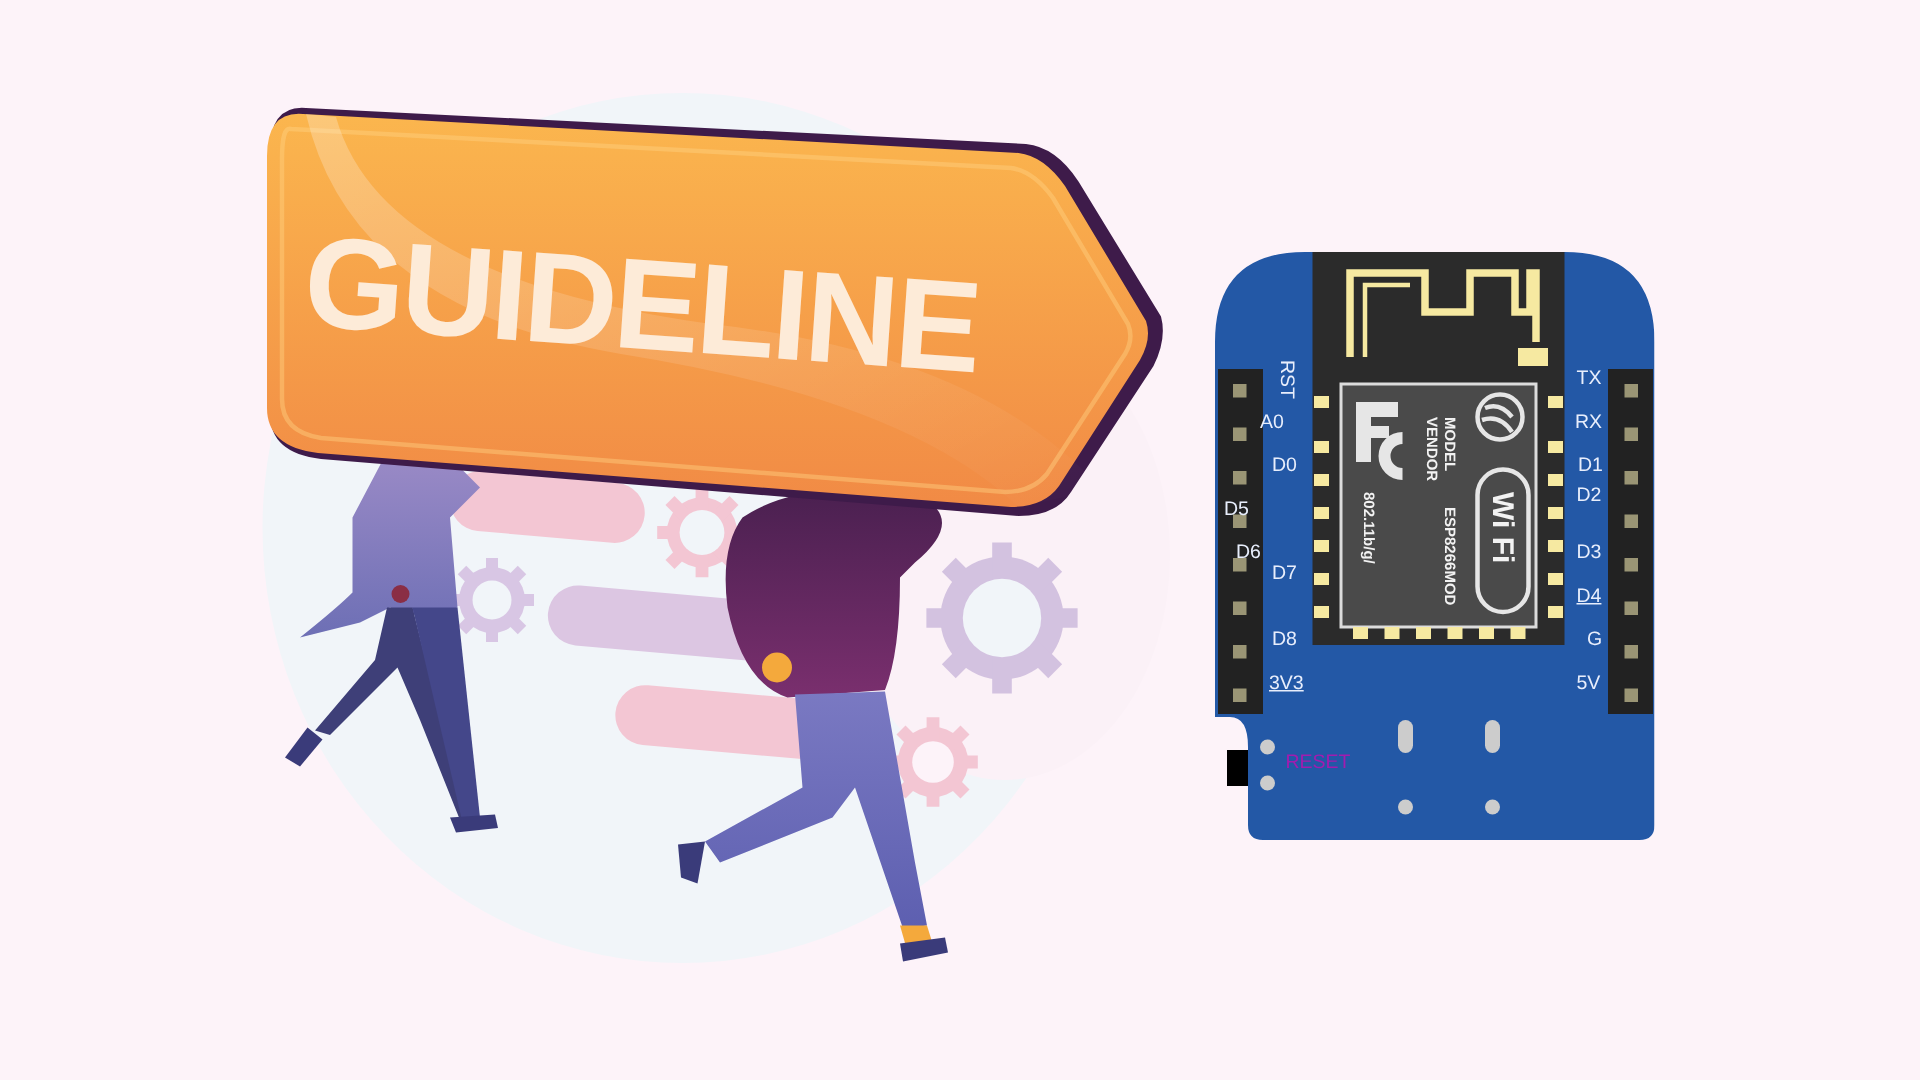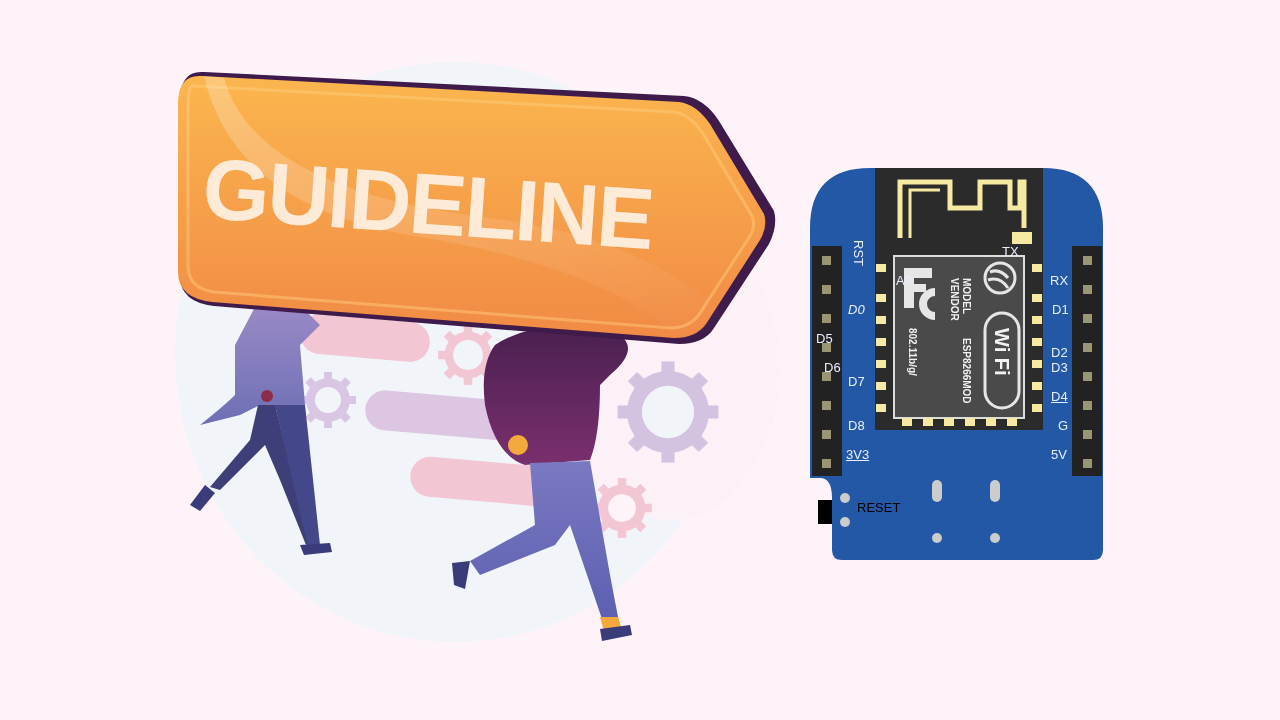--- a/index.html
+++ b/index.html
@@ -6,21 +6,21 @@
   body { width:1280px; height:720px; background:#fdf3f9; position:relative; overflow:hidden; font-family:"Liberation Sans", sans-serif; }
   .abs { position:absolute; }
   .bg-circle { left:175px; top:62px; width:560px; height:580px; border-radius:50%; background:#f1f5f9; }
   .bg-circle2 { left:560px; top:220px; width:220px; height:300px; border-radius:50%; background:#fbf1f7; }
   .pill { border-radius:30px; height:40px; transform:rotate(5deg); }
   .sign-text { position:absolute; left:208px; top:118px; width:470px; height:160px; transform:rotate(4deg); transform-origin:left top; font-weight:bold; font-size:86px; letter-spacing:-2px; color:#fdebd8; text-align:left; line-height:140px; font-family:"Liberation Sans", sans-serif; }
   
   .board { position:absolute; left:810px; top:168px; width:293px; height:392px; }
   .pin-label { position:absolute; color:#e8eefc; font-size:13px; }
   .chip-text { fill:#f2f2f2; font-family:"Liberation Sans", sans-serif; font-weight:bold; }
-  .reset-label { position:absolute; left:857px; top:500px; color:#000000; font-size:13px; }
+  .reset-label { position:absolute; left:857px; top:500px; color:#a21caf; font-size:13px; }
 </style>
 </head>
 <body>
 
 <div class="abs bg-circle"></div>
 <div class="abs bg-circle2"></div>
 
 <div class="abs pill" style="left:300px;top:318px;width:130px;background:#f3c6d3;"></div>
 <div class="abs pill" style="left:365px;top:396px;width:170px;background:#dcc6e2;"></div>
 <div class="abs pill" style="left:410px;top:462px;width:160px;background:#f3c6d3;"></div>
@@ -213,30 +213,30 @@
     <circle cx="35" cy="354" r="5" fill="#ccc"></circle>
 
     <rect x="122" y="312" width="10" height="22" rx="5" fill="#ccc"></rect>
     <rect x="180" y="312" width="10" height="22" rx="5" fill="#ccc"></rect>
     <circle cx="127" cy="370" r="5" fill="#ccc"></circle>
     <circle cx="185" cy="370" r="5" fill="#ccc"></circle>
   </svg>
 </div>
 
 <div class="pin-label" style="left:848px;top:240px;transform:rotate(90deg);transform-origin:left top;left:866px;">RST</div>
-<div class="pin-label" style="left:896px;top:273px;">A0</div>
-<div class="pin-label" style="left:848px;top:302px;font-style:italic;">D0</div>
+<div class="pin-label" style="left:840px;top:273px;">A0</div>
+<div class="pin-label" style="left:848px;top:302px;">D0</div>
 <div class="pin-label" style="left:816px;top:331px;">D5</div>
 <div class="pin-label" style="left:824px;top:360px;">D6</div>
 <div class="pin-label" style="left:848px;top:374px;">D7</div>
 <div class="pin-label" style="left:848px;top:418px;">D8</div>
 <div class="pin-label" style="left:846px;top:447px;text-decoration:underline;">3V3</div>
 
-<div class="pin-label" style="left:1002px;top:244px;">TX</div>
+<div class="pin-label" style="left:1051px;top:244px;">TX</div>
 <div class="pin-label" style="left:1050px;top:273px;">RX</div>
 <div class="pin-label" style="left:1052px;top:302px;">D1</div>
-<div class="pin-label" style="left:1051px;top:345px;">D2</div>
+<div class="pin-label" style="left:1051px;top:322px;">D2</div>
 <div class="pin-label" style="left:1051px;top:360px;">D3</div>
 <div class="pin-label" style="left:1051px;top:389px;text-decoration:underline;">D4</div>
 <div class="pin-label" style="left:1058px;top:418px;">G</div>
 <div class="pin-label" style="left:1051px;top:447px;">5V</div>
 
 <div class="reset-label">RESET</div>
 
 </body></html>

